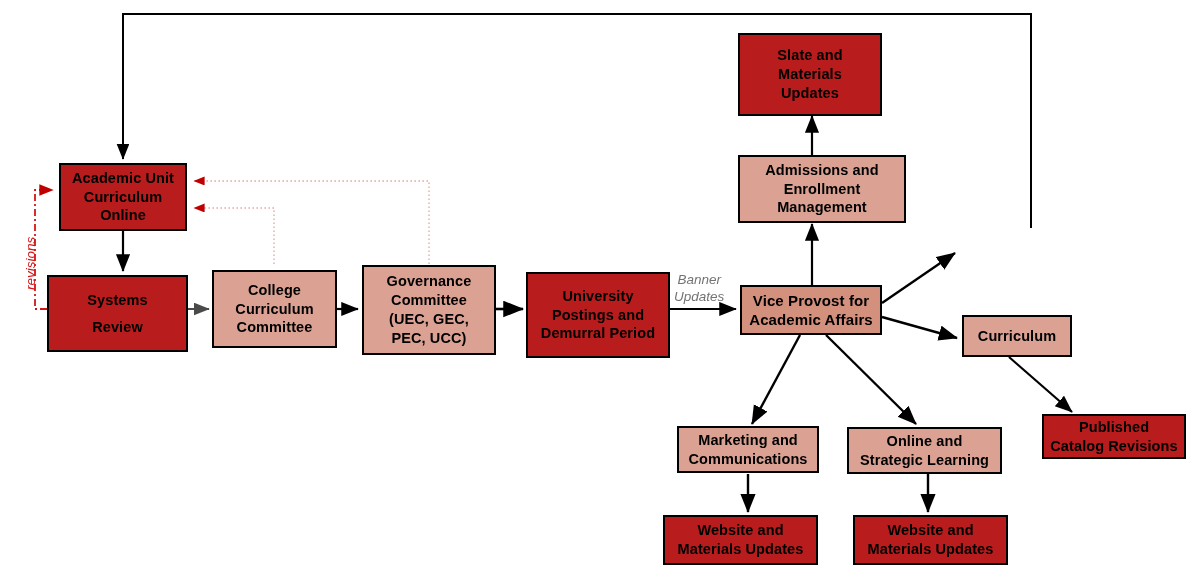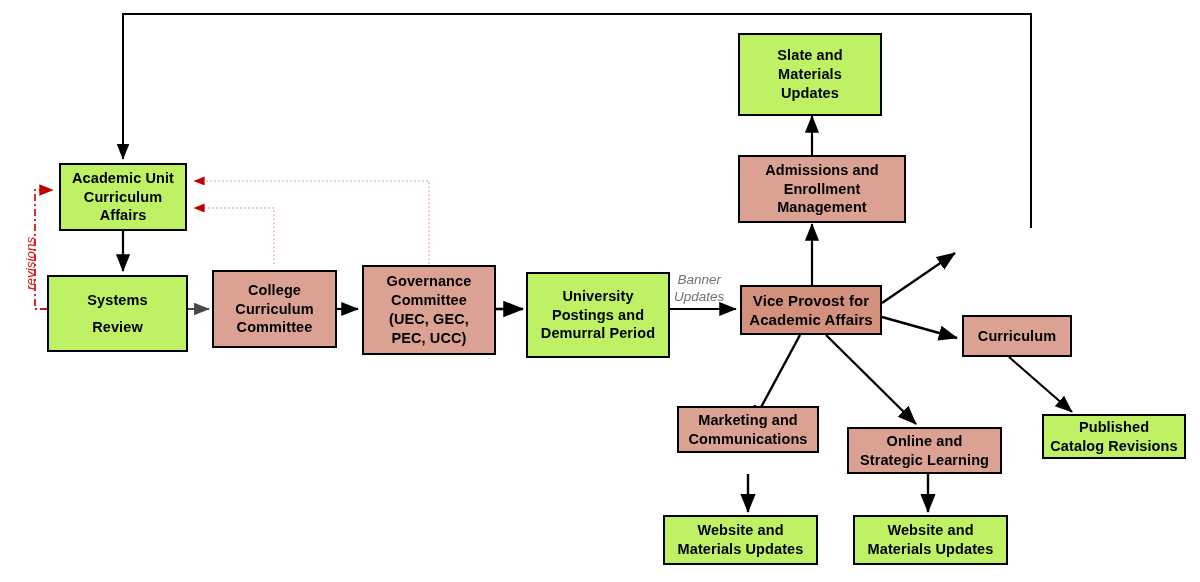--- a/index.html
+++ b/index.html
@@ -32,21 +32,21 @@
     flex-direction: column;
     align-items: center;
     justify-content: center;
     text-align: center;
     color: #000000;
     line-height: 1.30;
     letter-spacing: 0.1px;
     z-index: 5;
   }
   .node.gray {
-    background: #bef264;
+    background: #b91c1c;
   }
   .node.salmon {
     background: #dba294;
   }
   .node.salmon-strong {
     background: #d2907d;
   }
   .node .ln {
     display: block;
     white-space: nowrap;
@@ -128,21 +128,21 @@
     <path d="M47,309 L35,309 L35,190 L53,190" fill="none" stroke="#d41515" stroke-width="1.8" stroke-dasharray="7,3,2,3" marker-end="url(#arrowRed)"></path>
 
     <path d="M429,264 L429,181 L194,181" fill="none" stroke="#e8a9a0" stroke-width="1.4" stroke-dasharray="1.6,2.4" marker-end="url(#arrowRed)"></path>
 
     <path d="M274,264 L274,208 L194,208" fill="none" stroke="#e8a9a0" stroke-width="1.4" stroke-dasharray="1.6,2.4" marker-end="url(#arrowRed)"></path>
   </svg>
 
   <div class="node gray fs14" style="left:59px; top:163px; width:128px; height:68px;">
     <span class="ln">Academic Unit</span>
     <span class="ln">Curriculum</span>
-    <span class="ln">Affairs</span>
+    <span class="ln">Online</span>
   </div>
 
   <div class="node gray fs14" style="left:47px; top:275px; width:141px; height:77px;">
     <span class="ln" style="margin-bottom:8px;">Systems</span>
     <span class="ln">Review</span>
   </div>
 
   <div class="node salmon fs14" style="left:212px; top:270px; width:125px; height:78px;">
     <span class="ln">College</span>
     <span class="ln">Curriculum</span>
@@ -189,21 +189,21 @@
 
   <div class="node salmon fs14" style="left:962px; top:315px; width:110px; height:42px;">
     <span class="ln">Curriculum</span>
   </div>
 
   <div class="node gray fs14" style="left:1042px; top:414px; width:144px; height:45px;">
     <span class="ln">Published</span>
     <span class="ln">Catalog Revisions</span>
   </div>
 
-  <div class="node salmon fs14" style="left:677px; top:406px; width:142px; height:47px;">
+  <div class="node salmon fs14" style="left:677px; top:426px; width:142px; height:47px;">
     <span class="ln b">Marketing and</span>
     <span class="ln" style="font-weight:bold;">Communications</span>
   </div>
 
   <div class="node salmon fs14" style="left:847px; top:427px; width:155px; height:47px;">
     <span class="ln">Online and</span>
     <span class="ln">Strategic Learning</span>
   </div>
 
   <div class="node gray fs14" style="left:663px; top:515px; width:155px; height:50px;">

